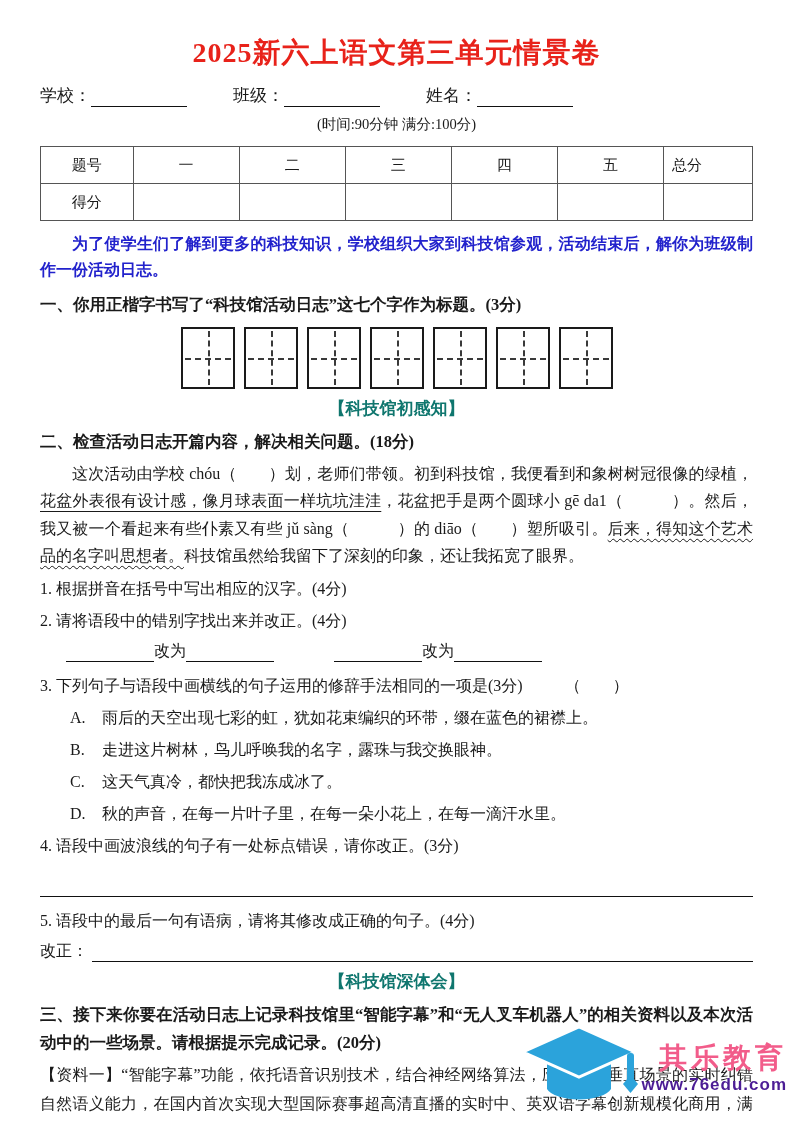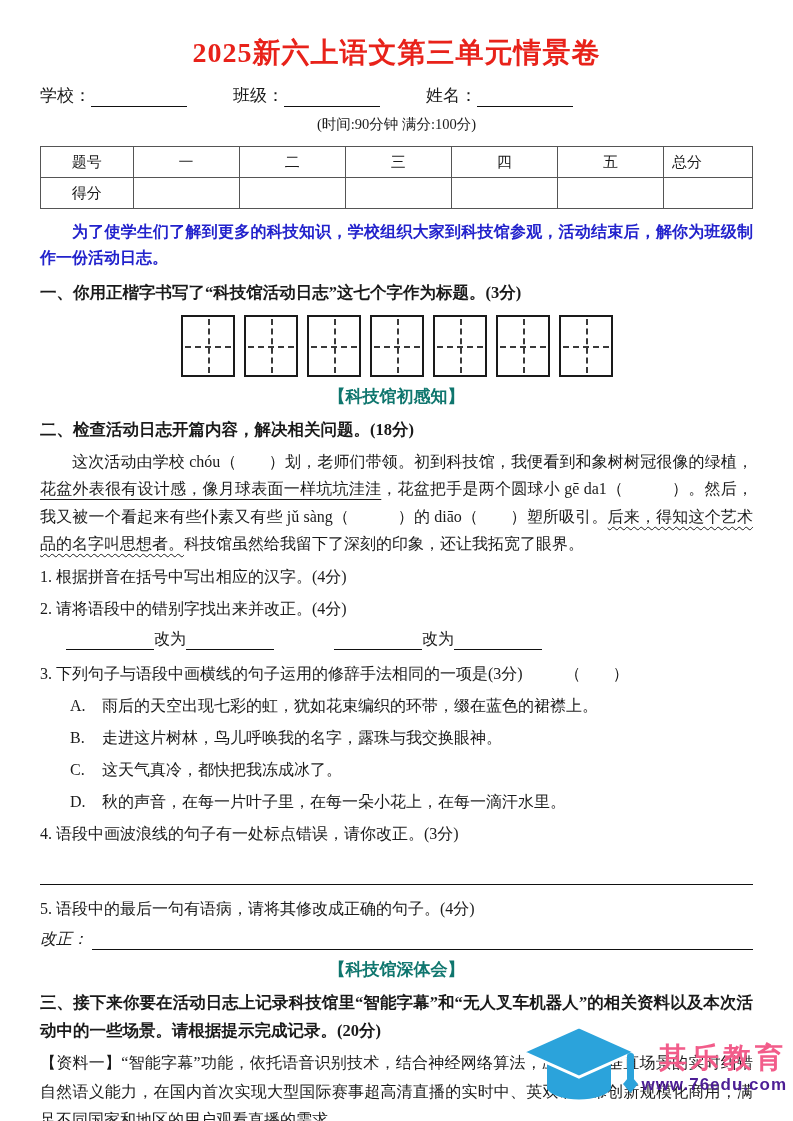--- a/index.html
+++ b/index.html
@@ -13,21 +13,21 @@
 
   .title { text-align:center; font-size:28px; font-weight:bold; color:#e8221a; letter-spacing:1px; margin-bottom:12px; }
 
   .fields-row { display:flex; justify-content:flex-start; gap:46px; margin-bottom:8px; font-size:17px; }
   .field { white-space:nowrap; }
   .fill-line { display:inline-block; width:96px; border-bottom:1.5px solid #111; height:1.05em; vertical-align:bottom; }
 
   .meta { text-align:center; font-size:14.5px; margin-bottom:12px; }
 
   table.score-table { width:100%; border-collapse:collapse; table-layout:fixed; margin-bottom:10px; }
-  table.score-table td { border:1px solid #555; height:31px; text-align:center; font-size:15px; }
+  table.score-table td { border:1px solid #555; height:37px; text-align:center; font-size:15px; }
   table.score-table td.first { width:13%; }
   table.score-table td.last  { width:12.5%; text-align:left; padding-left:8px; }
 
   .intro { color:#2222cc; font-weight:bold; text-indent:2em; line-height:1.62; text-align:justify; margin-bottom:8px; }
 
   .sec-h { font-weight:bold; font-size:16.5px; line-height:1.7; margin:4px 0 4px; text-align:justify; }
 
   .tian-row { display:flex; justify-content:center; gap:9px; margin:8px 0 8px; }
   .tian { width:54px; height:62px; border:2.5px solid #1a1a1a; position:relative; background:#fff; }
   .tian::before { content:""; position:absolute; left:50%; top:2px; bottom:2px; border-left:2px dashed #3a3a3a; }
@@ -43,21 +43,21 @@
   .blank-row { margin:2px 0 12px 26px; font-size:16px; }
   .blank { display:inline-block; width:88px; border-bottom:1.5px solid #111; height:1em; vertical-align:bottom; }
   .blank-gap { display:inline-block; width:60px; }
   .q3-bracket { margin-left:42px; }
 
   .opts { margin-left:30px; }
   .opt { display:flex; gap:12px; margin:8px 0; line-height:1.5; }
   .opt-label { flex:0 0 20px; }
 
   .answer-line { border-bottom:1.5px solid #111; height:24px; margin:14px 0 12px; }
-  .correction-row { display:flex; align-items:flex-end; margin:4px 0 8px;font-style:italic; }
+  .correction-row { display:flex; align-items:flex-end; margin:4px 0 8px; }
   .correction-fill { flex:1; border-bottom:1.5px solid #111; height:1.2em; margin-left:4px; }
 
   .material { line-height:1.78; text-align:justify; margin-top:2px; }
 
   .logo { position:absolute; right:6px; bottom:6px; display:flex; align-items:center; gap:2px; }
   .logo-texts { display:flex; flex-direction:column; line-height:1.1; }
   .brand { color:#f25c8a; font-weight:bold; font-size:28px; letter-spacing:4px; font-family:"Liberation Sans",sans-serif;text-align:right; }
   .brand-url { color:#4c1d95; font-weight:bold; font-size:17px; letter-spacing:1px; font-family:"Liberation Sans",sans-serif; margin-top:2px; }
 </style>
 </head>

